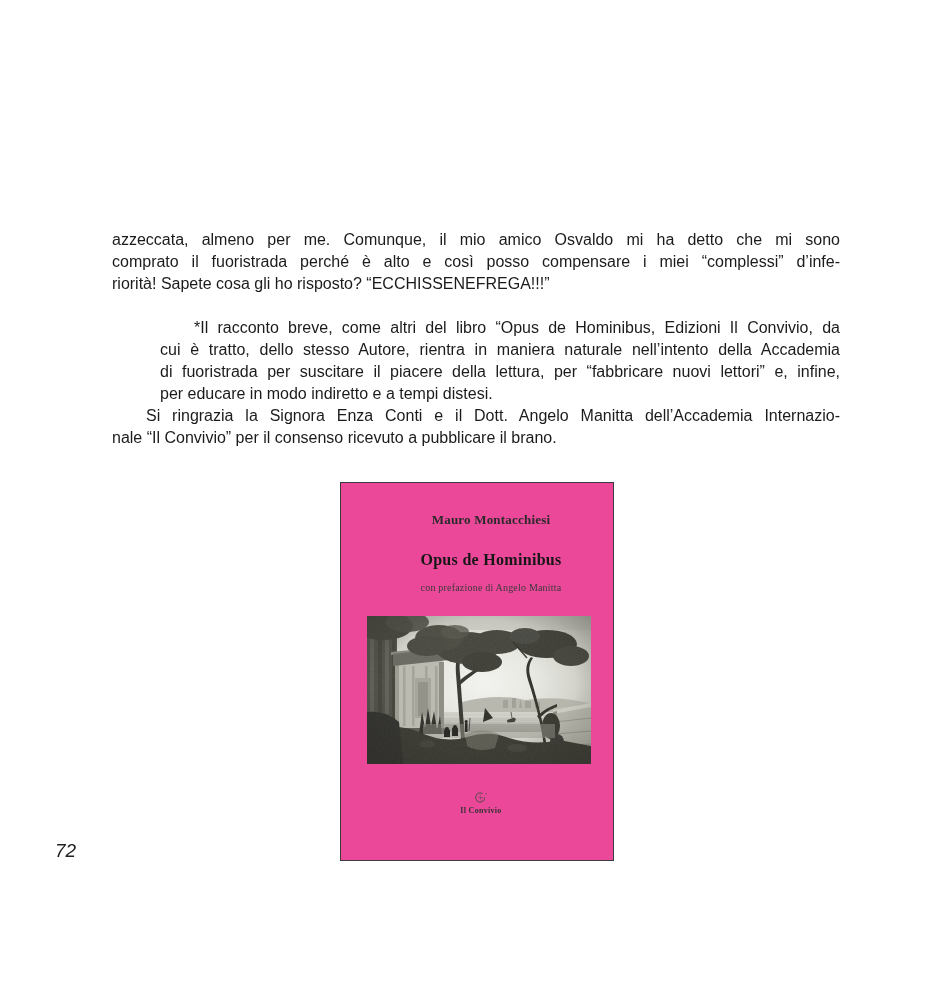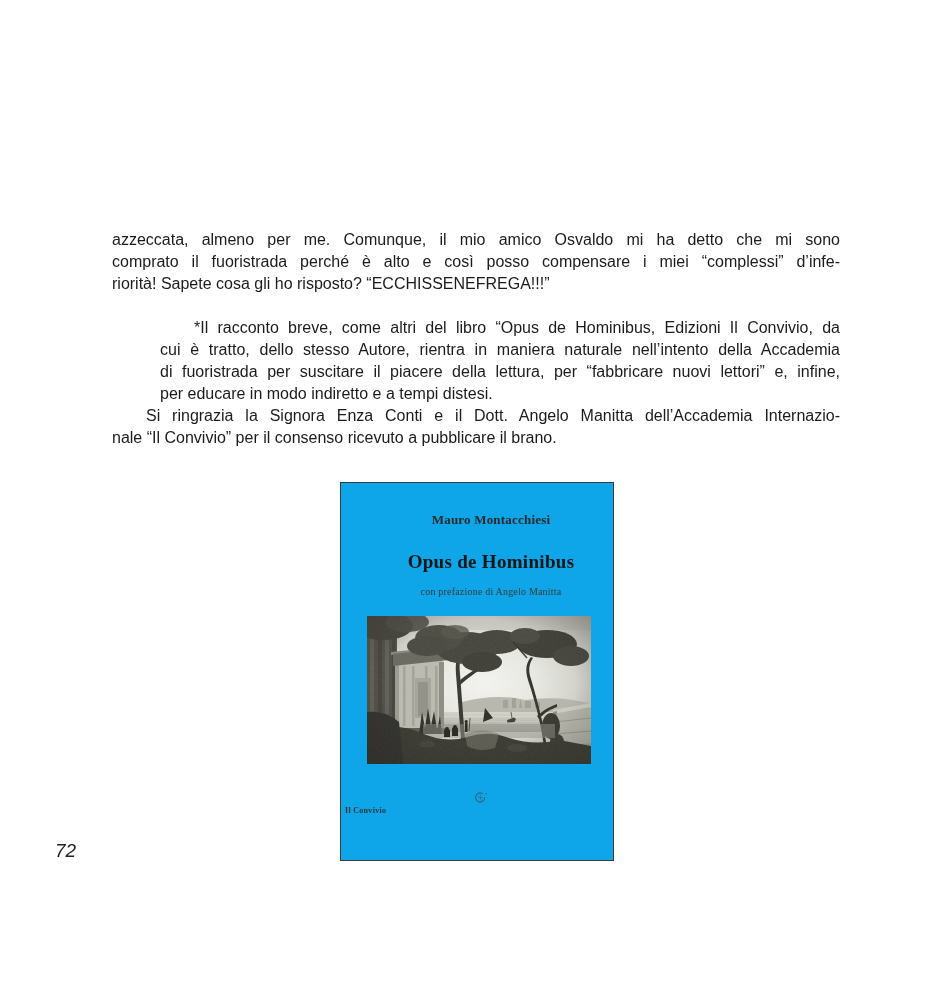--- a/index.html
+++ b/index.html
@@ -33,42 +33,42 @@
   .tline-last { text-align-last: left; }
   .para.indent .tline:first-child { text-indent: 34px; }
 
   
   .cover {
     position: absolute;
     left: 340px;
     top: 482px;
     width: 272px;
     height: 377px;
-    background: #0ea5e9;
+    background: #ec4899;
     border: 1px solid #3c3c3c;
     font-family: "Liberation Serif", serif;
     color: #1c1c1c;
   }
   .cover-text-block {
     position: absolute;
     left: 0; right: 0;
     top: 0;
     transform: translateX(14px);
     text-align: center;
   }
   .cover-author {
     margin-top: 29px;
     font-size: 13px;
     font-weight: bold;
     letter-spacing: 0.2px;
     color: #2a2a2a;
   }
   .cover-title {
     margin-top: 23px;
-    font-size: 19px;
+    font-size: 16px;
     font-weight: bold;
     letter-spacing: 0.3px;
     color: #161616;
   }
   .cover-subtitle {
     margin-top: 13px;
     font-size: 10px;
     color: #3a3a3a;
     letter-spacing: 0.2px;
   }
@@ -78,20 +78,21 @@
     top: 133px;
     width: 224px;
     height: 148px;
     display: block;
   }
   .logo-wrap {
     position: absolute;
     left: 0; right: 0;
     top: 308px;
     transform: translateX(4px);
+    text-align: center;
   }
   .logo-svg { display: block; margin: 0 auto; width: 18px; height: 13px; }
   .publisher-name {
     margin-top: 2px;
     font-size: 8px;
     font-weight: bold;
     letter-spacing: 0.3px;
     color: #333333;
   }
 

